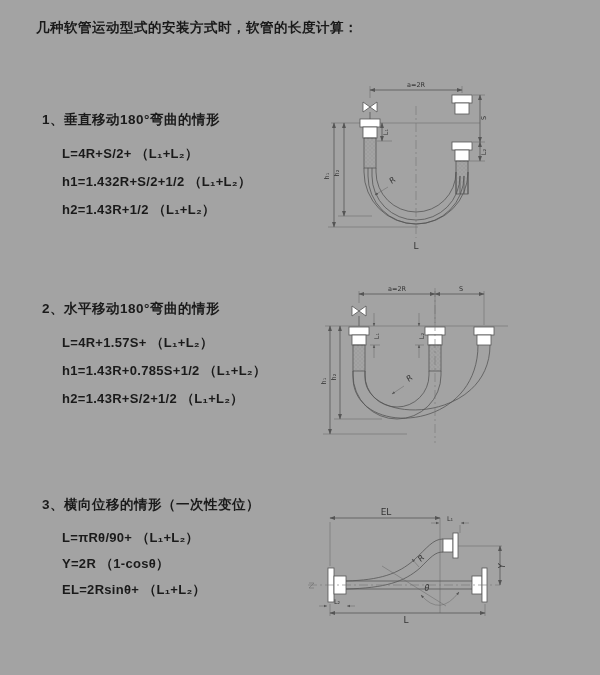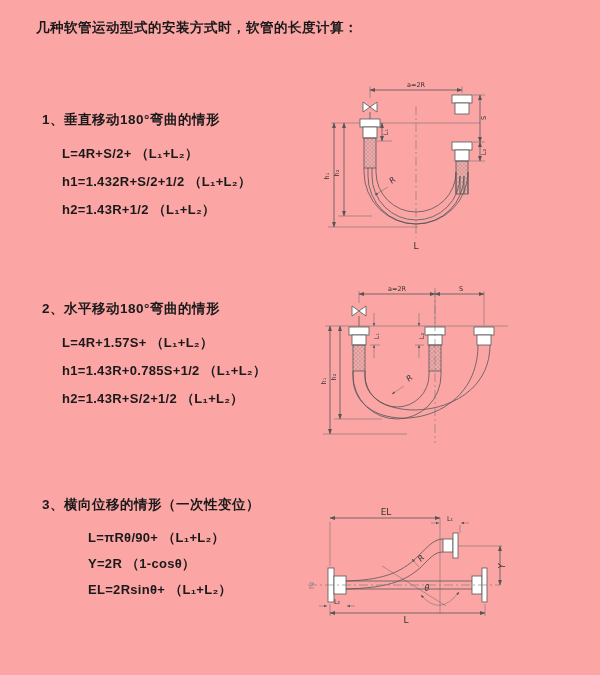--- a/index.html
+++ b/index.html
@@ -1,23 +1,23 @@
 <!DOCTYPE html>
 <html><head>
 <meta charset="utf-8">
 <style>
   html,body{margin:0;padding:0;background:#fff;}
-  .page{position:relative;width:600px;height:675px;background:#fca5a5;overflow:hidden;
+  .page{position:relative;width:600px;height:675px;background:#a3a3a3;overflow:hidden;
         font-family:"Liberation Sans","DejaVu Sans",sans-serif;color:#1a1a1a;}
   .doc-title{position:absolute;left:36px;top:19px;font-size:13.5px;font-weight:700;letter-spacing:.5px;}
   .section{position:absolute;left:42px;}
   .heading{font-size:13.5px;font-weight:700;letter-spacing:.5px;}
   .formulas{padding-left:20px;margin-top:11px;font-weight:bold;}
   .formula{font-size:13px;line-height:28px;letter-spacing:.3px;white-space:nowrap;}
-  .s3 .formula{line-height:26px;margin-left:26px;}
+  .s3 .formula{line-height:26px;}
   .dg{position:absolute;}
   .ln{stroke:#555;stroke-width:.8;fill:none;}
   .thin{stroke:#666;stroke-width:.5;fill:none;}
   .cl{stroke:#777;stroke-width:.6;fill:none;stroke-dasharray:9 3 2 3;}
   .fit{fill:#fff;stroke:#555;stroke-width:.8;}
   .hose{fill:url(#hx);stroke:#555;stroke-width:.8;}
   .valve{fill:#fff;stroke:#555;stroke-width:.8;}
   text{fill:#333;font-family:"DejaVu Sans",sans-serif;}
   .lab{font-size:6.5px;}
   .lab-r{font-size:8px;font-style:italic;}

